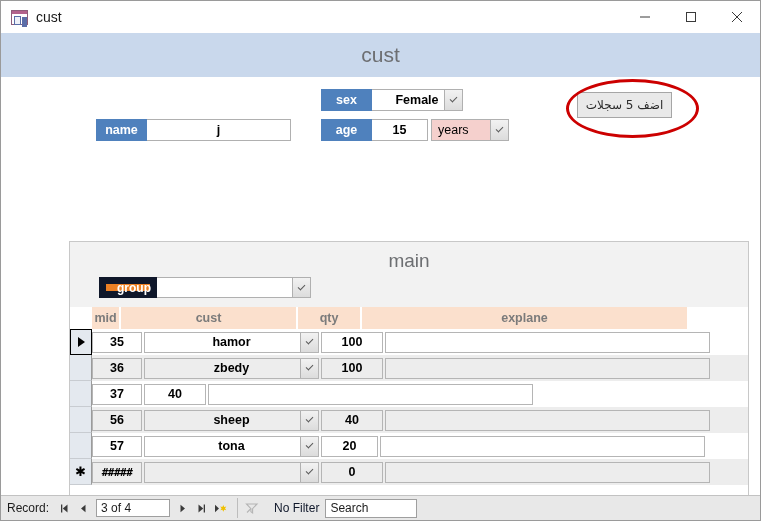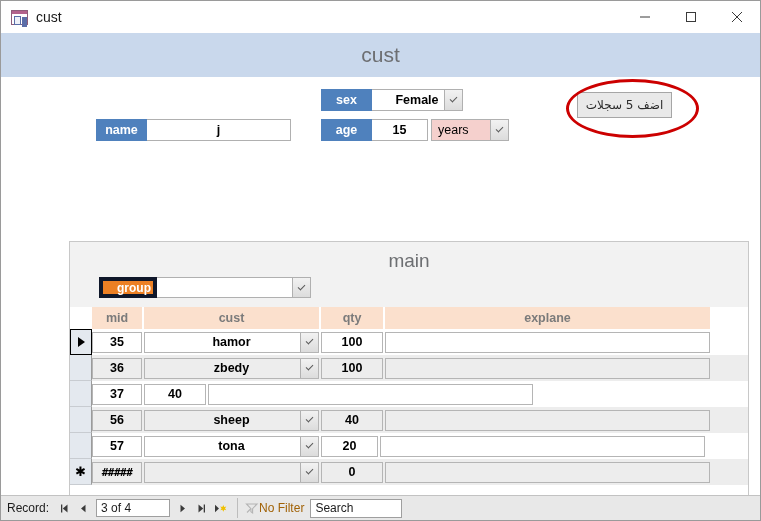--- a/index.html
+++ b/index.html
@@ -175,21 +175,21 @@
   }
   .group-row {
     position: absolute; left: 29px; top: 35px;
     display: flex; height: 21px;
   }
   .group-label {
     background: #ec8024; color: #ffffff;
     font-weight: bold; font-size: 12px;
     display: flex; align-items: center; justify-content: center;
     width: 58px;
-    border: 4px solid #0f172a;
+    border: 7px solid #0f172a;
     padding-left: 12px;
   }
   .group-combo {
     width: 154px;
     background: #ffffff;
     border: 1px solid #b0b0b0;
     border-left: none;
     position: relative;
   }
 
@@ -268,22 +268,22 @@
     border: 1px solid #9f9f9f;
     font-size: 12px;
     display: flex; align-items: center;
     padding-left: 4px;
     margin: 0 3px;
   }
   .divider {
     width: 1px; height: 20px; background: #bdbdbd; margin: 0 7px;
   }
   .filter-wrap {
-    display: flex; align-items: center; gap: 0;
-    color: #a16207; font-size: 12px;
+    display: flex; align-items: center; gap: 15px;
+    color: #0f172a; font-size: 12px;
   }
   .search-box {
     width: 92px; height: 19px;
     background: #ffffff;
     border: 1px solid #9f9f9f;
     font-size: 12px; color: #1c1c1c;
     display: flex; align-items: center;
     padding-left: 4px;
     margin-left: 6px;
   }
@@ -364,21 +364,21 @@
                 <i class="chev"></i>
               </span>
           </div>
         </div>
       </div>
 
       <div class="dsheet">
 
         <div class="col-head">
           <div style="width:22px; height:22px; background:#ffffff; flex:none;"></div>
-          <div class="ch" style="width:50px;">mid</div>
+          <div class="ch" style="width:27px;">mid</div>
           <div class="ch" style="width:175px; margin-left:2px;">cust</div>
           <div class="ch" style="width:62px; margin-left:2px;">qty</div>
           <div class="ch" style="width:325px; margin-left:2px;">explane</div>
         </div>
 
         <div id="rows">
             <div class="row">
               <div class="rec-sel current">
                 <i class="tri"></i>
               </div>

